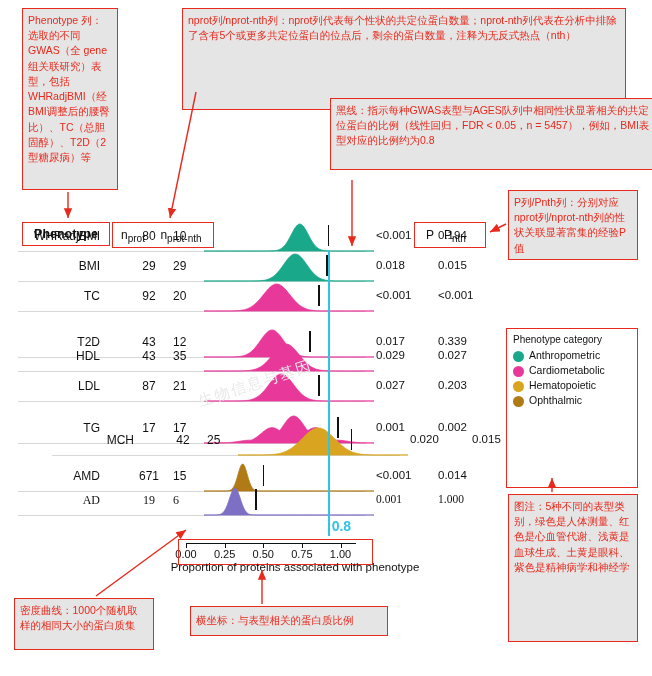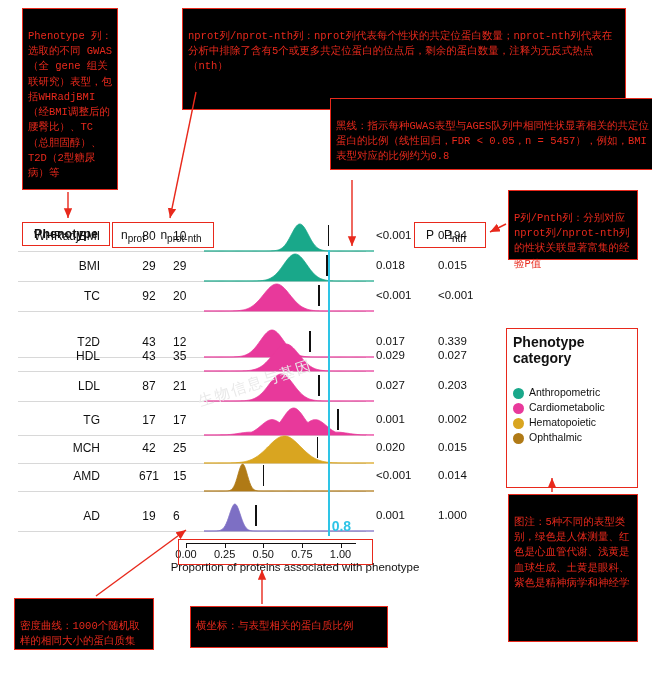--- a/index.html
+++ b/index.html
@@ -11,24 +11,23 @@
     overflow:hidden;
   }
   .abs{position:absolute;}
   
   .anno{
     position:absolute;
     border:1.4px solid #e8291c;
     color:#e8291c;
     font-size:10.5px;
     line-height:1.45;
-    padding:20px 5px;
+    padding:4px 5px;
     box-sizing:border-box;
-    background:#000000;
-    font-family:Liberation Mono, monospace;
+    background:#e5e5e5;
   }
   .anno .red{color:#e8291c;}
   
   svg.overlay{position:absolute;left:0;top:0;width:652px;height:676px;pointer-events:none;}
   
   #chart{position:absolute;left:18px;top:222px;width:470px;height:330px;}
   .row{position:absolute;left:0;height:30px;width:470px;}
   .row .lbl{
     position:absolute;left:0;top:7px;width:82px;text-align:right;
     font-size:12px;color:#111;
@@ -55,21 +54,21 @@
   #axis{position:absolute;left:186px;top:543px;width:170px;height:16px;}
   #axis .atick{position:absolute;top:0;width:1px;height:5px;background:#111;}
   #axis .alab{position:absolute;top:5px;font-size:11px;transform:translateX(-50%);}
   #axisline{position:absolute;left:186px;top:543px;width:170px;height:1px;background:#111;}
   #xlabel{position:absolute;left:150px;top:561px;width:290px;text-align:center;font-size:11.5px;color:#111;}
   
   #cyanline{position:absolute;left:0;top:0;width:2px;background:#2ec4e6;}
   #cyanlabel{position:absolute;color:#2ec4e6;font-size:14px;font-weight:bold;}
   
   #legend{position:absolute;left:506px;top:328px;width:132px;height:160px;border:1.6px solid #e8291c;box-sizing:border-box;padding:5px 6px;background:#fff;}
-  #legend .ltitle{font-size:14px;font-weight:bold;color:#111;margin-bottom:20px;}
+  #legend .ltitle{font-size:10px;font-weight:normal;color:#111;margin-bottom:4px;}
   #legend .litem{display:flex;align-items:center;margin-bottom:2px;}
   #legend .sw{width:11px;height:11px;border-radius:50%;margin-right:5px;flex:0 0 auto;margin-top:1px;}
   #legend .ltxt{font-size:10.5px;color:#111;line-height:1.25;}
   
   #wm{position:absolute;left:196px;top:374px;font-size:15px;color:#e9e9e9;transform:rotate(-18deg);letter-spacing:2px;}
 </style>
 </head>
 <body>
 
 <div class="anno" id="anno-phen" style="left:22px;top:8px;width:96px;height:182px;">Phenotype 列：选取的不同 GWAS（全 gene 组关联研究）表型，包括WHRadjBMI（经BMI调整后的腰臀比）、TC（总胆固醇）、T2D（2型糖尿病）等</div>
@@ -186,35 +185,35 @@
       <div class="pv">0.027</div>
       <div class="pnth">0.203</div>
       <div class="rowline" style="top: 29px;"></div>
       <div class="ridgeholder">
         <svg width="170" height="30" style="display: block;">
           <path d="M0.00,29.00 L1.06,29.00 L2.13,29.00 L3.19,29.00 L4.25,29.00 L5.31,29.00 L6.38,29.00 L7.44,29.00 L8.50,29.00 L9.56,29.00 L10.63,29.00 L11.69,29.00 L12.75,29.00 L13.81,29.00 L14.88,29.00 L15.94,29.00 L17.00,29.00 L18.06,29.00 L19.12,29.00 L20.19,29.00 L21.25,29.00 L22.31,29.00 L23.38,29.00 L24.44,29.00 L25.50,29.00 L26.56,28.99 L27.63,28.99 L28.69,28.99 L29.75,28.98 L30.81,28.98 L31.87,28.97 L32.94,28.96 L34.00,28.94 L35.06,28.92 L36.13,28.89 L37.19,28.86 L38.25,28.81 L39.31,28.76 L40.38,28.69 L41.44,28.60 L42.50,28.48 L43.56,28.34 L44.63,28.17 L45.69,27.97 L46.75,27.72 L47.81,27.42 L48.87,27.07 L49.94,26.66 L51.00,26.18 L52.06,25.62 L53.13,24.99 L54.19,24.28 L55.25,23.47 L56.31,22.58 L57.38,21.61 L58.44,20.54 L59.50,19.39 L60.56,18.17 L61.63,16.88 L62.69,15.54 L63.75,14.15 L64.81,12.75 L65.88,11.35 L66.94,9.96 L68.00,8.62 L69.06,7.34 L70.13,6.16 L71.19,5.08 L72.25,4.14 L73.31,3.35 L74.38,2.73 L75.44,2.30 L76.50,2.05 L77.56,2.01 L78.63,2.16 L79.69,2.51 L80.75,3.05 L81.81,3.76 L82.88,4.63 L83.94,5.65 L85.00,6.79 L86.06,8.03 L87.12,9.34 L88.19,10.71 L89.25,12.11 L90.31,13.52 L91.38,14.91 L92.44,16.27 L93.50,17.59 L94.56,18.84 L95.63,20.03 L96.69,21.13 L97.75,22.15 L98.81,23.08 L99.87,23.92 L100.94,24.68 L102.00,25.35 L103.06,25.93 L104.13,26.45 L105.19,26.89 L106.25,27.27 L107.31,27.59 L108.37,27.86 L109.44,28.08 L110.50,28.27 L111.56,28.42 L112.63,28.55 L113.69,28.65 L114.75,28.73 L115.81,28.79 L116.88,28.84 L117.94,28.88 L119.00,28.91 L120.06,28.93 L121.13,28.95 L122.19,28.96 L123.25,28.97 L124.31,28.98 L125.37,28.99 L126.44,28.99 L127.50,28.99 L128.56,29.00 L129.63,29.00 L130.69,29.00 L131.75,29.00 L132.81,29.00 L133.88,29.00 L134.94,29.00 L136.00,29.00 L137.06,29.00 L138.13,29.00 L139.19,29.00 L140.25,29.00 L141.31,29.00 L142.37,29.00 L143.44,29.00 L144.50,29.00 L145.56,29.00 L146.63,29.00 L147.69,29.00 L148.75,29.00 L149.81,29.00 L150.88,29.00 L151.94,29.00 L153.00,29.00 L154.06,29.00 L155.13,29.00 L156.19,29.00 L157.25,29.00 L158.31,29.00 L159.37,29.00 L160.44,29.00 L161.50,29.00 L162.56,29.00 L163.63,29.00 L164.69,29.00 L165.75,29.00 L166.81,29.00 L167.88,29.00 L168.94,29.00 L170.00,29.00 L170,29 L0,29 Z" fill="#e8399b" stroke="#e8399b" stroke-width="0.8"></path>
         </svg>
       </div>
       <div class="tick" style="left: 300.364px;"></div>
     </div>
-    <div class="row" style="top: 184px;">
+    <div class="row" style="top: 192px;">
       <div class="lbl">TG</div>
       <div class="nprot">17</div>
       <div class="npnth">17</div>
       <div class="pv">0.001</div>
       <div class="pnth">0.002</div>
       <div class="rowline" style="top: 29px;"></div>
       <div class="ridgeholder">
         <svg width="170" height="30" style="display: block;">
           <path d="M0.00,28.99 L1.06,28.98 L2.13,28.98 L3.19,28.97 L4.25,28.97 L5.31,28.96 L6.38,28.96 L7.44,28.95 L8.50,28.94 L9.56,28.93 L10.63,28.93 L11.69,28.92 L12.75,28.91 L13.81,28.90 L14.88,28.89 L15.94,28.88 L17.00,28.87 L18.06,28.86 L19.12,28.85 L20.19,28.83 L21.25,28.78 L22.31,28.73 L23.38,28.67 L24.44,28.60 L25.50,28.52 L26.56,28.43 L27.63,28.33 L28.69,28.21 L29.75,28.08 L30.81,27.95 L31.87,27.80 L32.94,27.65 L34.00,27.49 L35.06,27.32 L36.13,27.16 L37.19,26.99 L38.25,26.84 L39.31,26.69 L40.38,26.55 L41.44,26.43 L42.50,26.34 L43.56,26.26 L44.63,26.20 L45.69,26.17 L46.75,26.15 L47.81,26.05 L48.87,25.54 L49.94,24.94 L51.00,24.28 L52.06,23.56 L53.13,22.78 L54.19,21.95 L55.25,21.09 L56.31,20.20 L57.38,19.31 L58.44,18.42 L59.50,17.56 L60.56,16.75 L61.63,15.99 L62.69,15.31 L63.75,14.73 L64.81,14.26 L65.88,13.91 L66.94,13.70 L68.00,13.62 L69.06,13.69 L70.13,13.90 L71.19,14.25 L72.25,14.72 L73.31,15.28 L74.38,15.91 L75.44,16.54 L76.50,15.56 L77.56,14.08 L78.63,12.53 L79.69,10.97 L80.75,9.43 L81.81,7.96 L82.88,6.58 L83.94,5.34 L85.00,4.25 L86.06,3.36 L87.12,2.68 L88.19,2.23 L89.25,2.02 L90.31,2.05 L91.38,2.33 L92.44,2.84 L93.50,3.58 L94.56,4.53 L95.63,5.66 L96.69,6.95 L97.75,8.35 L98.81,9.85 L99.87,11.40 L100.94,12.96 L102.00,14.49 L103.06,15.94 L104.13,16.38 L105.19,15.74 L106.25,15.12 L107.31,14.58 L108.37,14.14 L109.44,13.83 L110.50,13.66 L111.56,13.63 L112.63,13.74 L113.69,13.99 L114.75,14.37 L115.81,14.88 L116.88,15.49 L117.94,16.19 L119.00,16.96 L120.06,17.80 L121.13,18.66 L122.19,19.55 L123.25,20.45 L124.31,21.33 L125.37,22.18 L126.44,23.00 L127.50,23.76 L128.56,24.47 L129.63,25.11 L130.69,25.69 L131.75,26.13 L132.81,26.15 L133.88,26.17 L134.94,26.21 L136.00,26.28 L137.06,26.36 L138.13,26.47 L139.19,26.59 L140.25,26.73 L141.31,26.88 L142.37,27.04 L143.44,27.20 L144.50,27.37 L145.56,27.53 L146.63,27.69 L147.69,27.84 L148.75,27.99 L149.81,28.12 L150.88,28.24 L151.94,28.36 L153.00,28.46 L154.06,28.55 L155.13,28.62 L156.19,28.69 L157.25,28.75 L158.31,28.80 L159.37,28.84 L160.44,28.85 L161.50,28.86 L162.56,28.87 L163.63,28.88 L164.69,28.89 L165.75,28.90 L166.81,28.91 L167.88,28.92 L168.94,28.93 L170.00,28.94 L170,29 L0,29 Z" fill="#e8399b" stroke="#e8399b" stroke-width="0.8"></path>
         </svg>
       </div>
       <div class="tick" style="left: 318.909px;"></div>
     </div>
-    <div class="row" style="top: 212px;">
+    <div class="row" style="top: 204px; margin-left: 34px;">
       <div class="lbl">MCH</div>
       <div class="nprot">42</div>
       <div class="npnth">25</div>
       <div class="pv">0.020</div>
       <div class="pnth">0.015</div>
       <div class="rowline" style="top: 29px;"></div>
       <div class="ridgeholder">
         <svg width="170" height="30" style="display: block;">
           <path d="M0.00,29.00 L1.06,29.00 L2.13,29.00 L3.19,29.00 L4.25,29.00 L5.31,29.00 L6.38,29.00 L7.44,29.00 L8.50,29.00 L9.56,29.00 L10.63,29.00 L11.69,29.00 L12.75,29.00 L13.81,28.99 L14.88,28.99 L15.94,28.99 L17.00,28.99 L18.06,28.98 L19.12,28.98 L20.19,28.97 L21.25,28.96 L22.31,28.96 L23.38,28.94 L24.44,28.93 L25.50,28.91 L26.56,28.89 L27.63,28.86 L28.69,28.83 L29.75,28.79 L30.81,28.74 L31.87,28.69 L32.94,28.62 L34.00,28.54 L35.06,28.45 L36.13,28.34 L37.19,28.22 L38.25,28.07 L39.31,27.90 L40.38,27.70 L41.44,27.48 L42.50,27.23 L43.56,26.94 L44.63,26.61 L45.69,26.25 L46.75,25.84 L47.81,25.39 L48.87,24.89 L49.94,24.34 L51.00,23.75 L52.06,23.10 L53.13,22.40 L54.19,21.65 L55.25,20.85 L56.31,20.00 L57.38,19.10 L58.44,18.16 L59.50,17.19 L60.56,16.18 L61.63,15.14 L62.69,14.08 L63.75,13.01 L64.81,11.94 L65.88,10.88 L66.94,9.83 L68.00,8.80 L69.06,7.81 L70.13,6.87 L71.19,5.99 L72.25,5.17 L73.31,4.43 L74.38,3.78 L75.44,3.22 L76.50,2.75 L77.56,2.40 L78.63,2.15 L79.69,2.02 L80.75,2.01 L81.81,2.11 L82.88,2.32 L83.94,2.65 L85.00,3.08 L86.06,3.61 L87.12,4.24 L88.19,4.96 L89.25,5.76 L90.31,6.63 L91.38,7.55 L92.44,8.53 L93.50,9.54 L94.56,10.59 L95.63,11.65 L96.69,12.72 L97.75,13.79 L98.81,14.85 L99.87,15.90 L100.94,16.91 L102.00,17.90 L103.06,18.85 L104.13,19.76 L105.19,20.62 L106.25,21.44 L107.31,22.20 L108.37,22.91 L109.44,23.58 L110.50,24.19 L111.56,24.75 L112.63,25.26 L113.69,25.72 L114.75,26.14 L115.81,26.52 L116.88,26.85 L117.94,27.15 L119.00,27.41 L120.06,27.65 L121.13,27.85 L122.19,28.03 L123.25,28.18 L124.31,28.31 L125.37,28.42 L126.44,28.52 L127.50,28.60 L128.56,28.67 L129.63,28.73 L130.69,28.78 L131.75,28.82 L132.81,28.85 L133.88,28.88 L134.94,28.91 L136.00,28.92 L137.06,28.94 L138.13,28.95 L139.19,28.96 L140.25,28.97 L141.31,28.98 L142.37,28.98 L143.44,28.99 L144.50,28.99 L145.56,28.99 L146.63,28.99 L147.69,29.00 L148.75,29.00 L149.81,29.00 L150.88,29.00 L151.94,29.00 L153.00,29.00 L154.06,29.00 L155.13,29.00 L156.19,29.00 L157.25,29.00 L158.31,29.00 L159.37,29.00 L160.44,29.00 L161.50,29.00 L162.56,29.00 L163.63,29.00 L164.69,29.00 L165.75,29.00 L166.81,29.00 L167.88,29.00 L168.94,29.00 L170.00,29.00 L170,29 L0,29 Z" fill="#d9a520" stroke="#d9a520" stroke-width="0.8"></path>
         </svg>
@@ -228,21 +227,21 @@
       <div class="pv">&lt;0.001</div>
       <div class="pnth">0.014</div>
       <div class="rowline" style="top: 29px;"></div>
       <div class="ridgeholder">
         <svg width="170" height="30" style="display: block;">
           <path d="M0.00,29.00 L1.06,29.00 L2.13,29.00 L3.19,29.00 L4.25,29.00 L5.31,29.00 L6.38,29.00 L7.44,29.00 L8.50,29.00 L9.56,29.00 L10.63,29.00 L11.69,29.00 L12.75,29.00 L13.81,29.00 L14.88,29.00 L15.94,29.00 L17.00,29.00 L18.06,29.00 L19.12,29.00 L20.19,28.99 L21.25,28.98 L22.31,28.95 L23.38,28.88 L24.44,28.75 L25.50,28.51 L26.56,28.09 L27.63,27.39 L28.69,26.30 L29.75,24.70 L30.81,22.50 L31.87,19.68 L32.94,16.32 L34.00,12.62 L35.06,8.94 L36.13,5.68 L37.19,3.29 L38.25,2.09 L39.31,2.29 L40.38,3.83 L41.44,6.50 L42.50,9.92 L43.56,13.65 L44.63,17.28 L45.69,20.51 L46.75,23.16 L47.81,25.19 L48.87,26.64 L49.94,27.62 L51.00,28.23 L52.06,28.59 L53.13,28.80 L54.19,28.90 L55.25,28.96 L56.31,28.98 L57.38,28.99 L58.44,29.00 L59.50,29.00 L60.56,29.00 L61.63,29.00 L62.69,29.00 L63.75,29.00 L64.81,29.00 L65.88,29.00 L66.94,29.00 L68.00,29.00 L69.06,29.00 L70.13,29.00 L71.19,29.00 L72.25,29.00 L73.31,29.00 L74.38,29.00 L75.44,29.00 L76.50,29.00 L77.56,29.00 L78.63,29.00 L79.69,29.00 L80.75,29.00 L81.81,29.00 L82.88,29.00 L83.94,29.00 L85.00,29.00 L86.06,29.00 L87.12,29.00 L88.19,29.00 L89.25,29.00 L90.31,29.00 L91.38,29.00 L92.44,29.00 L93.50,29.00 L94.56,29.00 L95.63,29.00 L96.69,29.00 L97.75,29.00 L98.81,29.00 L99.87,29.00 L100.94,29.00 L102.00,29.00 L103.06,29.00 L104.13,29.00 L105.19,29.00 L106.25,29.00 L107.31,29.00 L108.37,29.00 L109.44,29.00 L110.50,29.00 L111.56,29.00 L112.63,29.00 L113.69,29.00 L114.75,29.00 L115.81,29.00 L116.88,29.00 L117.94,29.00 L119.00,29.00 L120.06,29.00 L121.13,29.00 L122.19,29.00 L123.25,29.00 L124.31,29.00 L125.37,29.00 L126.44,29.00 L127.50,29.00 L128.56,29.00 L129.63,29.00 L130.69,29.00 L131.75,29.00 L132.81,29.00 L133.88,29.00 L134.94,29.00 L136.00,29.00 L137.06,29.00 L138.13,29.00 L139.19,29.00 L140.25,29.00 L141.31,29.00 L142.37,29.00 L143.44,29.00 L144.50,29.00 L145.56,29.00 L146.63,29.00 L147.69,29.00 L148.75,29.00 L149.81,29.00 L150.88,29.00 L151.94,29.00 L153.00,29.00 L154.06,29.00 L155.13,29.00 L156.19,29.00 L157.25,29.00 L158.31,29.00 L159.37,29.00 L160.44,29.00 L161.50,29.00 L162.56,29.00 L163.63,29.00 L164.69,29.00 L165.75,29.00 L166.81,29.00 L167.88,29.00 L168.94,29.00 L170.00,29.00 L170,29 L0,29 Z" fill="#b07a16" stroke="#b07a16" stroke-width="0.8"></path>
         </svg>
       </div>
       <div class="tick" style="left: 244.727px;"></div>
     </div>
-    <div class="row" style="top: 280px;">
+    <div class="row" style="top: 264px; font-family: Liberation Serif, serif;">
       <div class="lbl">AD</div>
       <div class="nprot">19</div>
       <div class="npnth">6</div>
       <div class="pv">0.001</div>
       <div class="pnth">1.000</div>
       <div class="rowline" style="top: 29px;"></div>
       <div class="ridgeholder">
         <svg width="170" height="30" style="display: block;">
           <path d="M0.00,29.00 L1.06,29.00 L2.13,29.00 L3.19,29.00 L4.25,29.00 L5.31,29.00 L6.38,29.00 L7.44,29.00 L8.50,28.99 L9.56,28.99 L10.63,28.98 L11.69,28.95 L12.75,28.90 L13.81,28.82 L14.88,28.67 L15.94,28.41 L17.00,28.01 L18.06,27.39 L19.12,26.48 L20.19,25.21 L21.25,23.52 L22.31,21.36 L23.38,18.77 L24.44,15.80 L25.50,12.62 L26.56,9.45 L27.63,6.54 L28.69,4.18 L29.75,2.61 L30.81,2.00 L31.87,2.43 L32.94,3.83 L34.00,6.07 L35.06,8.89 L36.13,12.04 L37.19,15.23 L38.25,18.25 L39.31,20.92 L40.38,23.16 L41.44,24.94 L42.50,26.28 L43.56,27.25 L44.63,27.92 L45.69,28.35 L46.75,28.63 L47.81,28.80 L48.87,28.89 L49.94,28.94 L51.00,28.97 L52.06,28.99 L53.13,28.99 L54.19,29.00 L55.25,29.00 L56.31,29.00 L57.38,29.00 L58.44,29.00 L59.50,29.00 L60.56,29.00 L61.63,29.00 L62.69,29.00 L63.75,29.00 L64.81,29.00 L65.88,29.00 L66.94,29.00 L68.00,29.00 L69.06,29.00 L70.13,29.00 L71.19,29.00 L72.25,29.00 L73.31,29.00 L74.38,29.00 L75.44,29.00 L76.50,29.00 L77.56,29.00 L78.63,29.00 L79.69,29.00 L80.75,29.00 L81.81,29.00 L82.88,29.00 L83.94,29.00 L85.00,29.00 L86.06,29.00 L87.12,29.00 L88.19,29.00 L89.25,29.00 L90.31,29.00 L91.38,29.00 L92.44,29.00 L93.50,29.00 L94.56,29.00 L95.63,29.00 L96.69,29.00 L97.75,29.00 L98.81,29.00 L99.87,29.00 L100.94,29.00 L102.00,29.00 L103.06,29.00 L104.13,29.00 L105.19,29.00 L106.25,29.00 L107.31,29.00 L108.37,29.00 L109.44,29.00 L110.50,29.00 L111.56,29.00 L112.63,29.00 L113.69,29.00 L114.75,29.00 L115.81,29.00 L116.88,29.00 L117.94,29.00 L119.00,29.00 L120.06,29.00 L121.13,29.00 L122.19,29.00 L123.25,29.00 L124.31,29.00 L125.37,29.00 L126.44,29.00 L127.50,29.00 L128.56,29.00 L129.63,29.00 L130.69,29.00 L131.75,29.00 L132.81,29.00 L133.88,29.00 L134.94,29.00 L136.00,29.00 L137.06,29.00 L138.13,29.00 L139.19,29.00 L140.25,29.00 L141.31,29.00 L142.37,29.00 L143.44,29.00 L144.50,29.00 L145.56,29.00 L146.63,29.00 L147.69,29.00 L148.75,29.00 L149.81,29.00 L150.88,29.00 L151.94,29.00 L153.00,29.00 L154.06,29.00 L155.13,29.00 L156.19,29.00 L157.25,29.00 L158.31,29.00 L159.37,29.00 L160.44,29.00 L161.50,29.00 L162.56,29.00 L163.63,29.00 L164.69,29.00 L165.75,29.00 L166.81,29.00 L167.88,29.00 L168.94,29.00 L170.00,29.00 L170,29 L0,29 Z" fill="#7d6fc4" stroke="#7d6fc4" stroke-width="0.8"></path>
         </svg>

